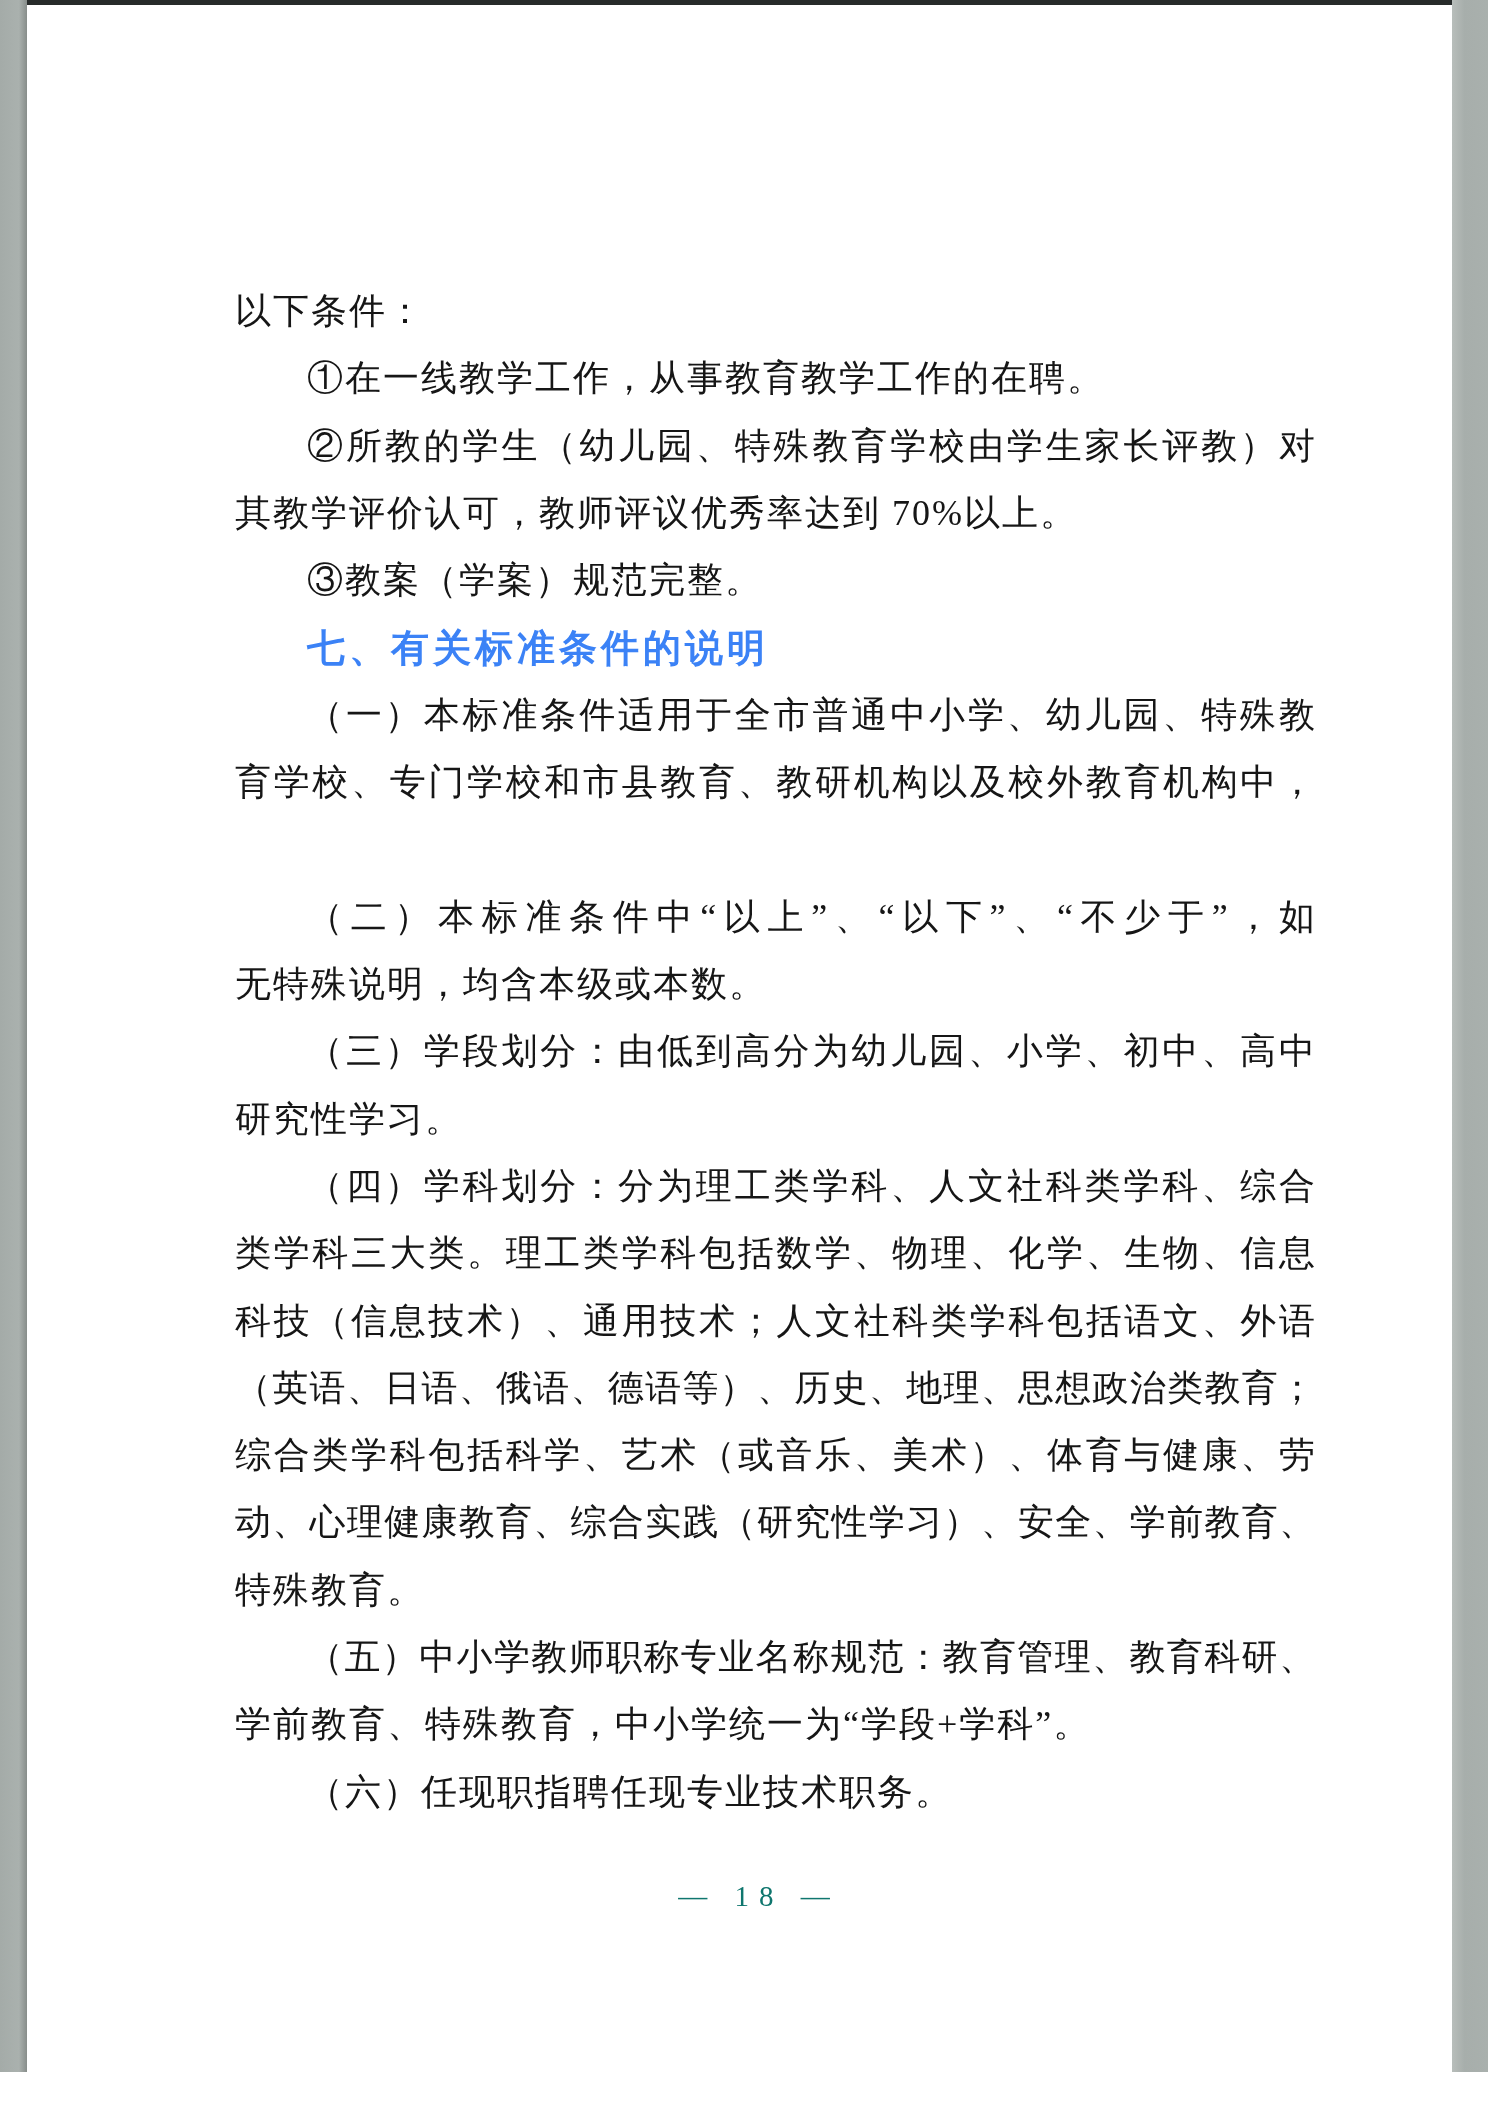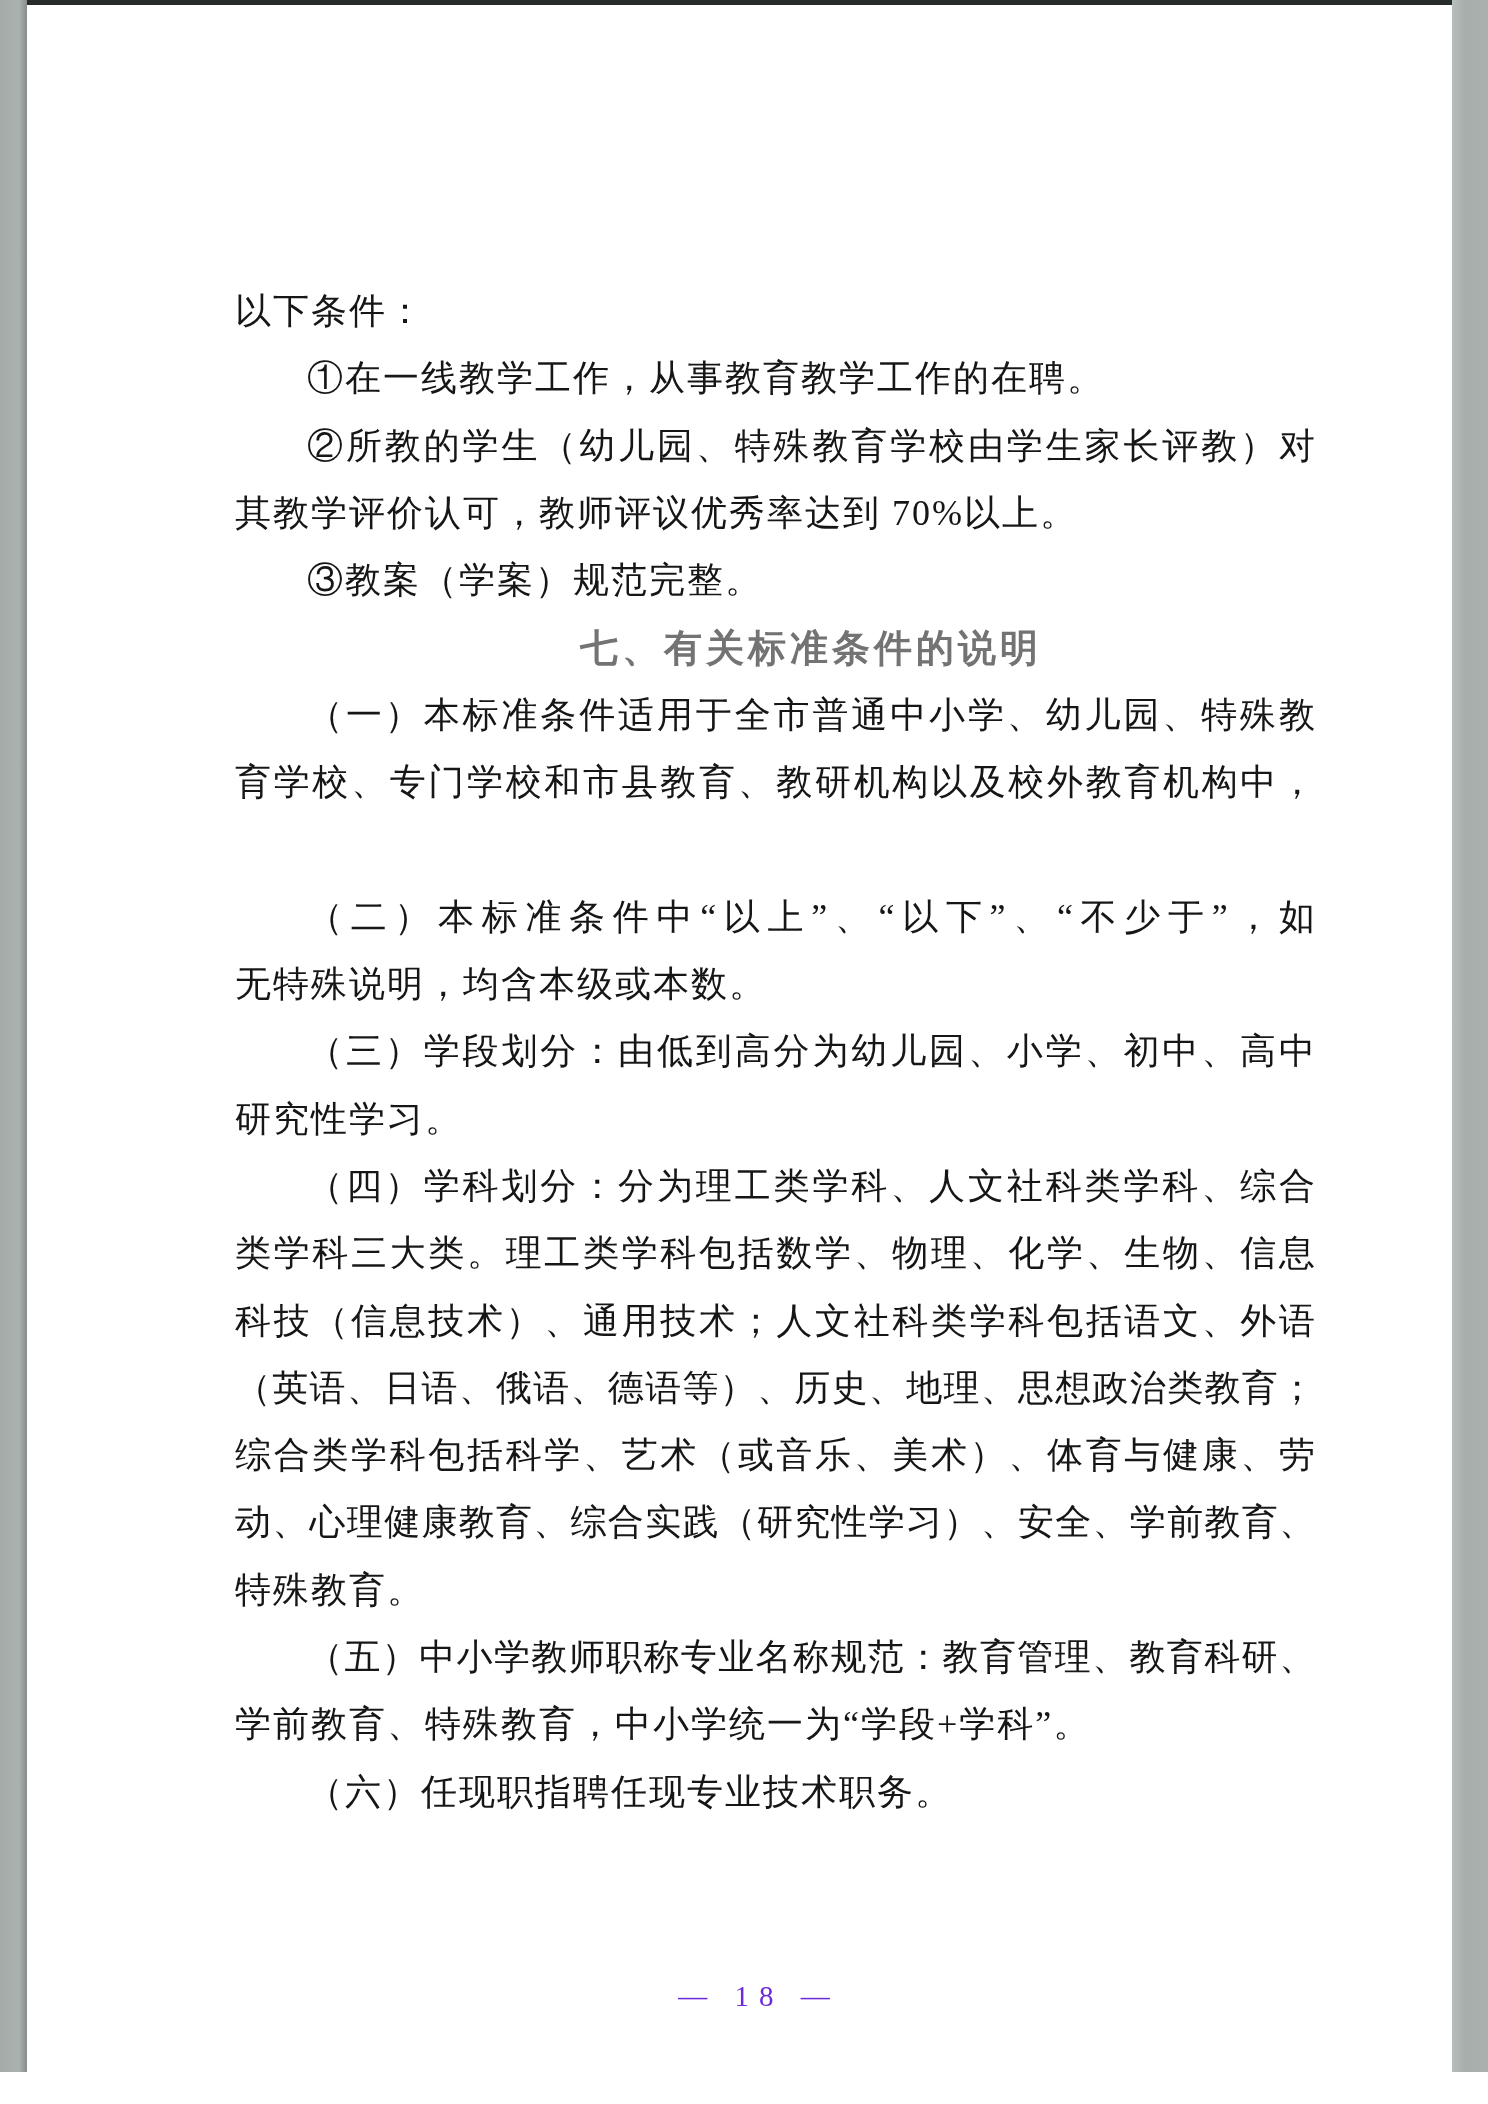--- a/index.html
+++ b/index.html
@@ -66,33 +66,32 @@
   }
   .line.indent {
     padding-left: 72px;
     width: 1008px;
   }
   .line.heading {
     font-family: "Liberation Sans", "DejaVu Sans", sans-serif;
     font-weight: 700;
     font-size: 38px;
     letter-spacing: 4px;
-    color: #737373;
-    text-align: center;
+    color: #3b82f6;
   }
   .footer {
     position: absolute;
     left: 0;
-    top: 1980px;
+    top: 1880px;
     width: 1488px;
     text-align: center;
     text-indent: 30px;
     font-size: 29px;
     letter-spacing: 10px;
-    color: #6d28d9;
+    color: #0f766e;
   }
 </style>
 </head>
 <body>
 
 <div class="scan-page">
 
   <div class="top-strip"></div>
   <div class="left-band"></div>
   <div class="right-band"></div>

